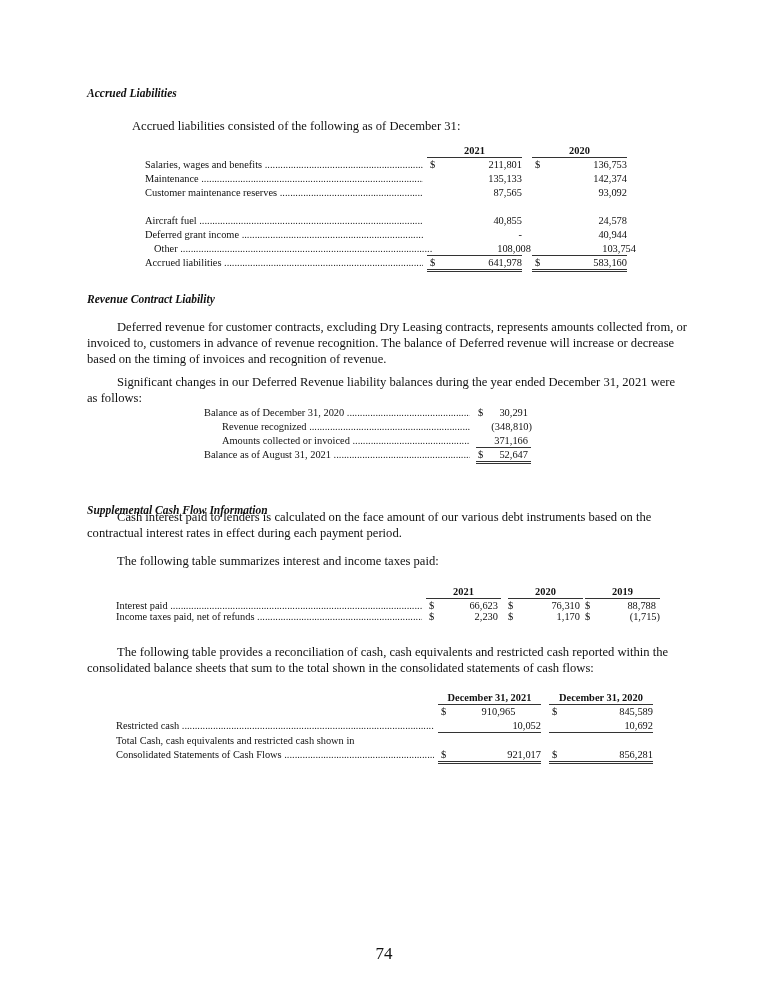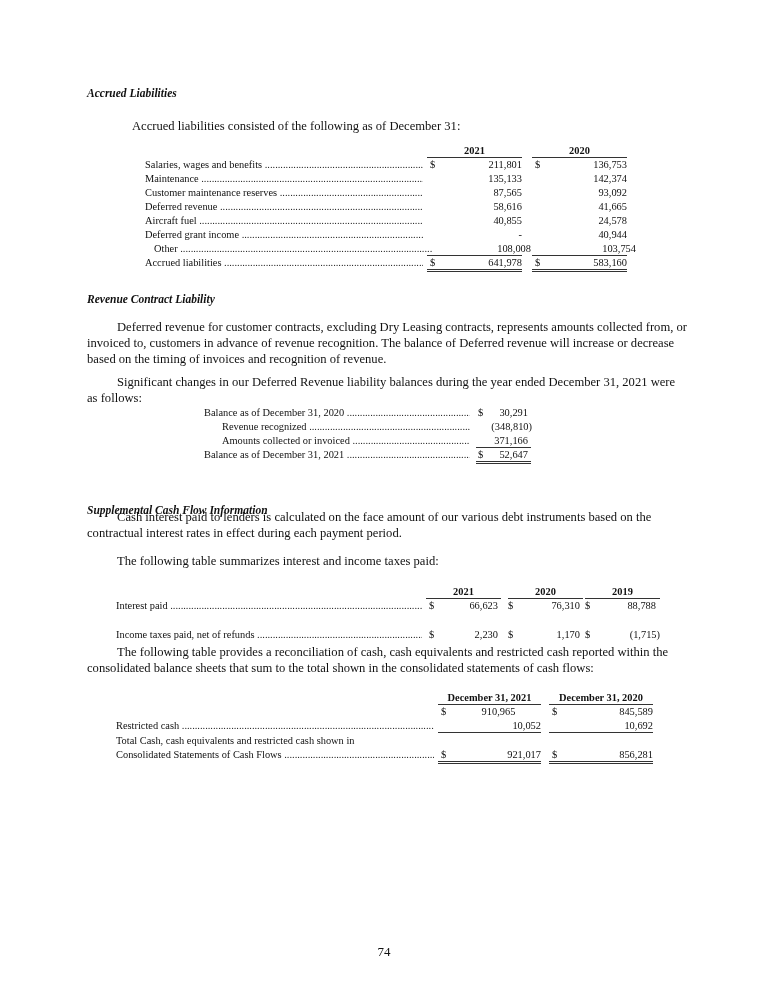--- a/index.html
+++ b/index.html
@@ -13,21 +13,21 @@
   .indent { text-indent: 30px; }
   .tbl { font-size: 10.4px; line-height: 12.3px; }
   .row { position: absolute; height: 12.3px; white-space: nowrap; }
   .lbl { position: absolute; left: 0; overflow: hidden; white-space: nowrap; }
   .lbl::after { content: " ......................................................................................................................................................................................."; }
   .dol { position: absolute; }
   .num { position: absolute; text-align: right; }
   .hdr { position: absolute; font-weight: bold; text-align: center; border-bottom: 1px solid #333; padding-bottom: 0; }
   .uline { border-bottom: 1px solid #333; }
   .dline { border-bottom: 3px double #333; }
-  .pagenum { left: 0; width: 768px; text-align: center; top: 944px; font-size: 13px; }
+  .pagenum { left: 0; width: 768px; text-align: center; top: 944px; font-size: 17px; }
 </style>
 </head>
 <body>
 
 <div class="abs heading" style="top:87px;">Accrued Liabilities</div>
 <div class="abs para" style="top:118px; left:132px;">Accrued liabilities consisted of the following as of December 31:</div>
 
 <div class="abs tbl" style="top:145px; left:145px; width:510px; height:135px;">
   <div class="hdr" style="left:282px; width:95px; top:0;">2021</div>
   <div class="hdr" style="left:387px; width:95px; top:0;">2020</div>
@@ -41,25 +41,20 @@
   </div>
   <div class="row" style="top:28px; width:510px;">
     <span class="lbl" style="width:278px;">Maintenance</span>
     <span class="num" style="left:300px; width:77px;">135,133</span>
     <span class="num" style="left:405px; width:77px;">142,374</span>
   </div>
   <div class="row" style="top:42px; width:510px;">
     <span class="lbl" style="width:278px;">Customer maintenance reserves</span>
     <span class="num" style="left:300px; width:77px;">87,565</span>
     <span class="num" style="left:405px; width:77px;">93,092</span>
-  </div>
-  <div class="row" style="top:56px; width:510px;">
-    <span class="lbl" style="width:278px;">Deferred revenue</span>
-    <span class="num" style="left:300px; width:77px;">58,616</span>
-    <span class="num" style="left:405px; width:77px;">41,665</span>
   </div>
   <div class="row" style="top:70px; width:510px;">
     <span class="lbl" style="width:278px;">Aircraft fuel</span>
     <span class="num" style="left:300px; width:77px;">40,855</span>
     <span class="num" style="left:405px; width:77px;">24,578</span>
   </div>
   <div class="row" style="top:84px; width:510px;">
     <span class="lbl" style="width:278px;">Deferred grant income</span>
     <span class="num" style="left:300px; width:77px;">-</span>
     <span class="num" style="left:405px; width:77px;">40,944</span>
@@ -95,21 +90,21 @@
   <div class="row" style="top:14px; width:340px;">
     <span class="lbl" style="left:18px; width:248px;">Revenue recognized</span>
     <span class="num" style="left:280px; width:48px;">(348,810)</span>
   </div>
   <div class="row" style="top:28px; width:340px;">
     <span class="lbl" style="left:18px; width:248px;">Amounts collected or invoiced</span>
     <span class="num" style="left:280px; width:44px;">371,166</span>
   </div>
   <div class="abs uline" style="top:40px; left:272px; width:55px;"></div>
   <div class="row" style="top:42px; width:340px;">
-    <span class="lbl" style="width:266px;">Balance as of December 31, 2021</span>
+    <span class="lbl" style="width:266px;">Balance as of August 31, 2021</span>
     <span class="dol" style="left:274px;">$</span>
     <span class="num" style="left:280px; width:44px;">52,647</span>
   </div>
   <div class="abs dline" style="top:54px; left:272px; width:55px;"></div>
 </div>
 
 <div class="abs heading" style="top:504px;">Supplemental Cash Flow Information</div>
 <div class="abs para indent" style="top:509px;">Cash interest paid to lenders is calculated on the face amount of our various debt instruments based on the contractual interest rates in effect during each payment period.</div>
 <div class="abs para indent" style="top:553px;">The following table summarizes interest and income taxes paid:</div>
 
@@ -120,21 +115,21 @@
 
   <div class="row" style="top:14px; width:545px;">
     <span class="lbl" style="width:306px;">Interest paid</span>
     <span class="dol" style="left:313px;">$</span>
     <span class="num" style="left:320px; width:62px;">66,623</span>
     <span class="dol" style="left:392px;">$</span>
     <span class="num" style="left:400px; width:64px;">76,310</span>
     <span class="dol" style="left:469px;">$</span>
     <span class="num" style="left:478px; width:62px;">88,788</span>
   </div>
-  <div class="row" style="top:43px; width:545px;">
+  <div class="row" style="top:25px; width:545px;">
     <span class="lbl" style="width:306px;">Income taxes paid, net of refunds</span>
     <span class="dol" style="left:313px;">$</span>
     <span class="num" style="left:320px; width:62px;">2,230</span>
     <span class="dol" style="left:392px;">$</span>
     <span class="num" style="left:400px; width:64px;">1,170</span>
     <span class="dol" style="left:469px;">$</span>
     <span class="num" style="left:478px; width:66px;">(1,715)</span>
   </div>
 </div>
 

